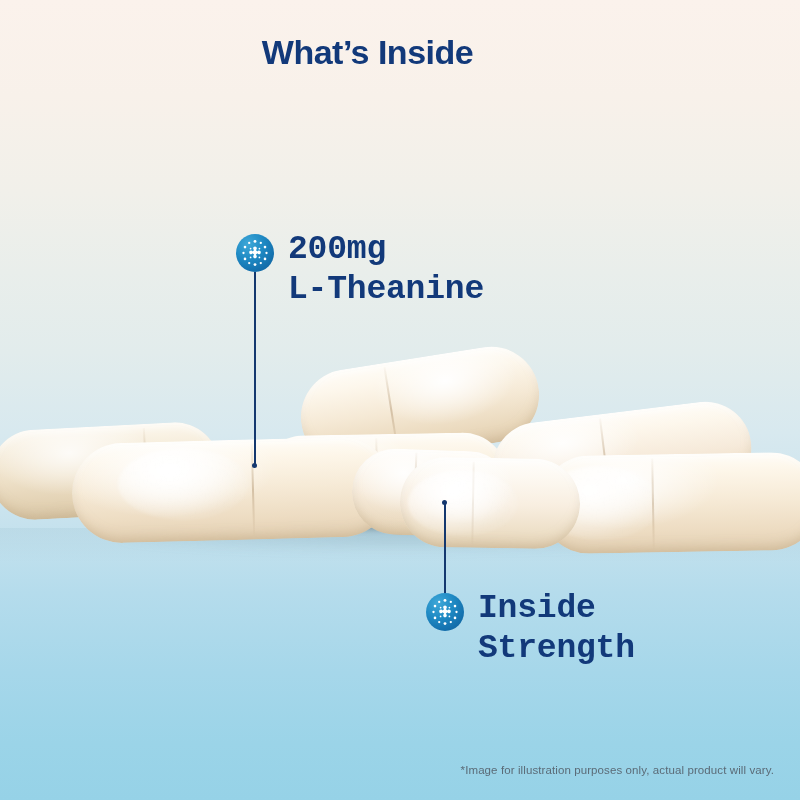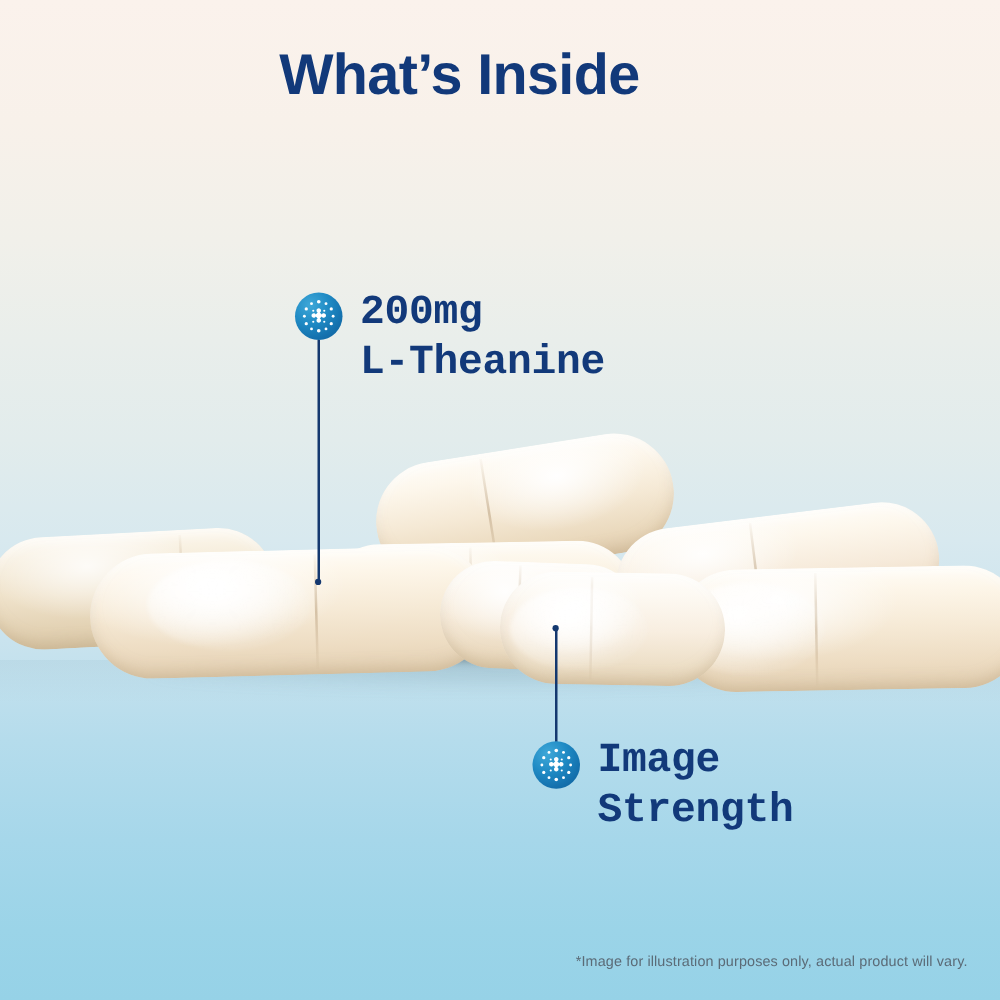--- a/index.html
+++ b/index.html
@@ -28,21 +28,21 @@
       #96d2e7 100%);
     overflow:hidden;
   }
 
   
   #heading {
     position:absolute;
     left:0; top:34px;
     width:735px;
     text-align:center;
-    font-size:46px;
+    font-size:34px;
     font-weight:bold;
     letter-spacing:-0.5px;
     color:#12397a;
     line-height:1.1;
   }
 
   
   #scene {
     position:absolute;
     left:0; top:330px;
@@ -352,18 +352,18 @@
         <circle cx="13.2" cy="29.1" r="1.15"></circle>
         <circle cx="24.8" cy="29.1" r="1.15"></circle>
         <circle cx="19" cy="30.6" r="1.45"></circle>
         <circle cx="14.6" cy="14.6" r="0.85"></circle>
         <circle cx="23.4" cy="14.6" r="0.85"></circle>
         <circle cx="14.6" cy="23.4" r="0.85"></circle>
         <circle cx="23.4" cy="23.4" r="0.85"></circle>
       </g>
     </svg>
   </div>
-  <div class="callout-text" id="text-2">Image
+  <div class="callout-text" id="text-2">Inside
 Strength</div>
 
   <div id="disclaimer">*Image for illustration purposes only, actual product will vary.</div>
 
 </div>
 
 </body></html>

